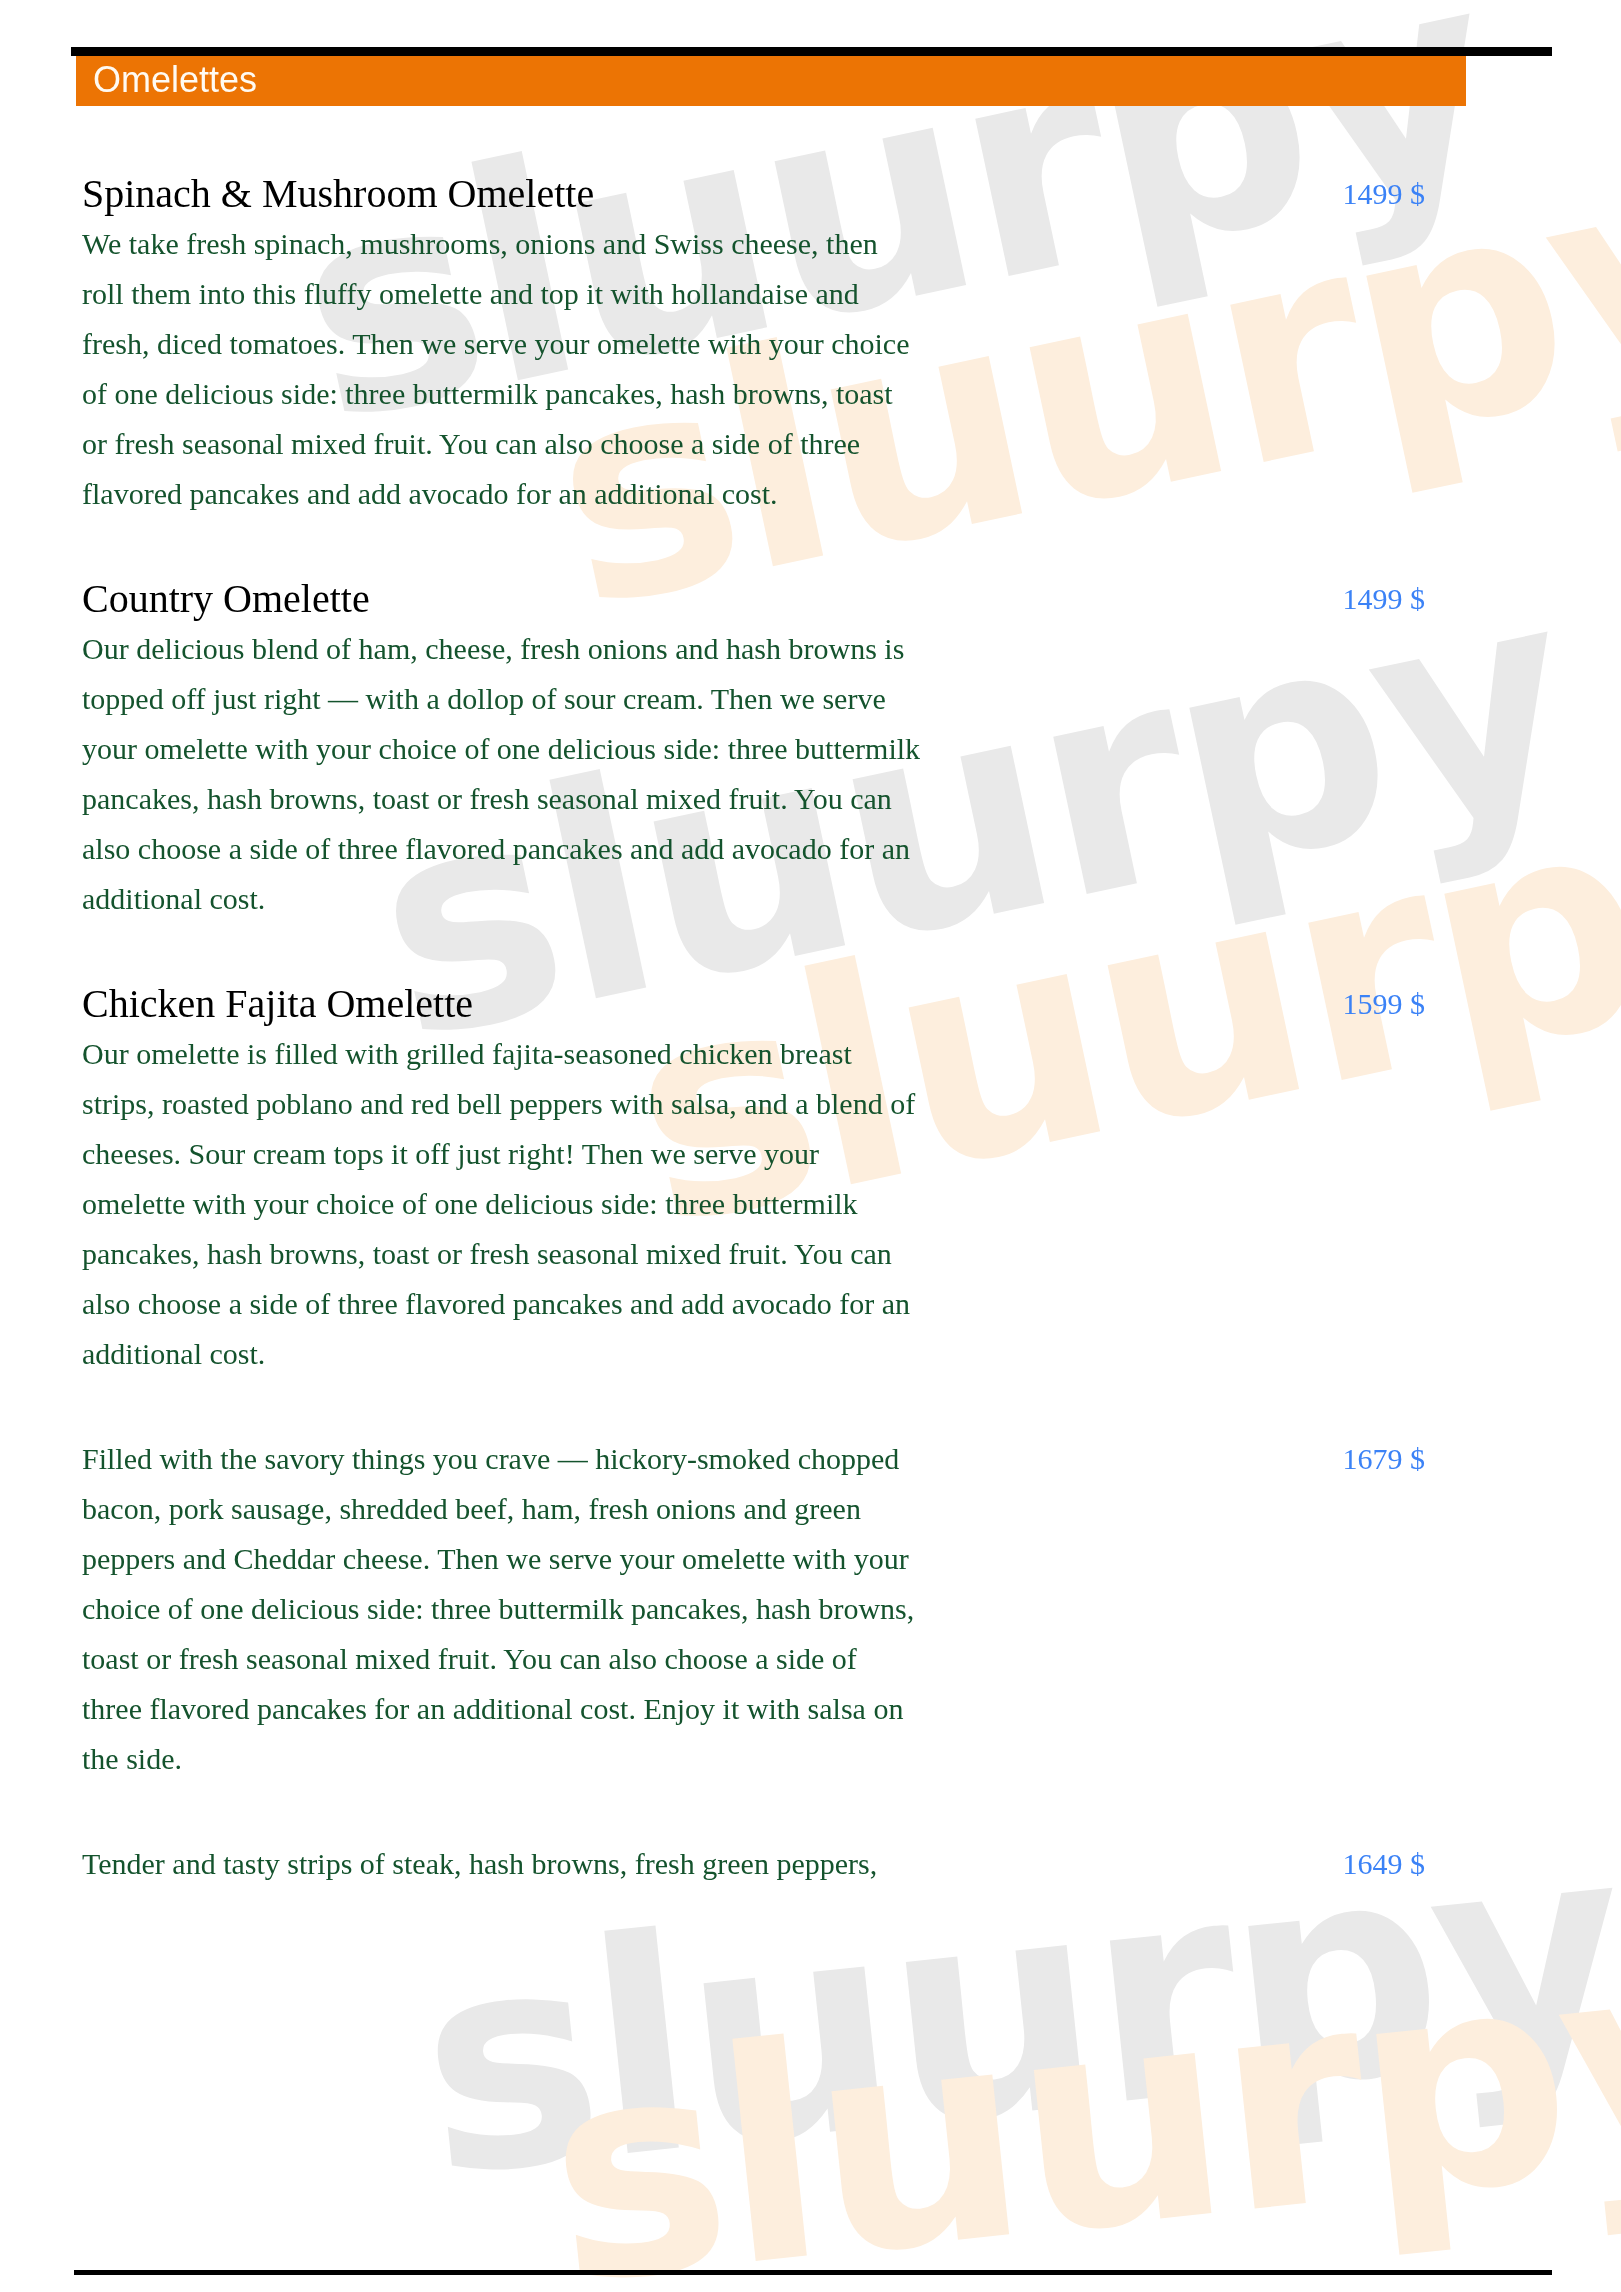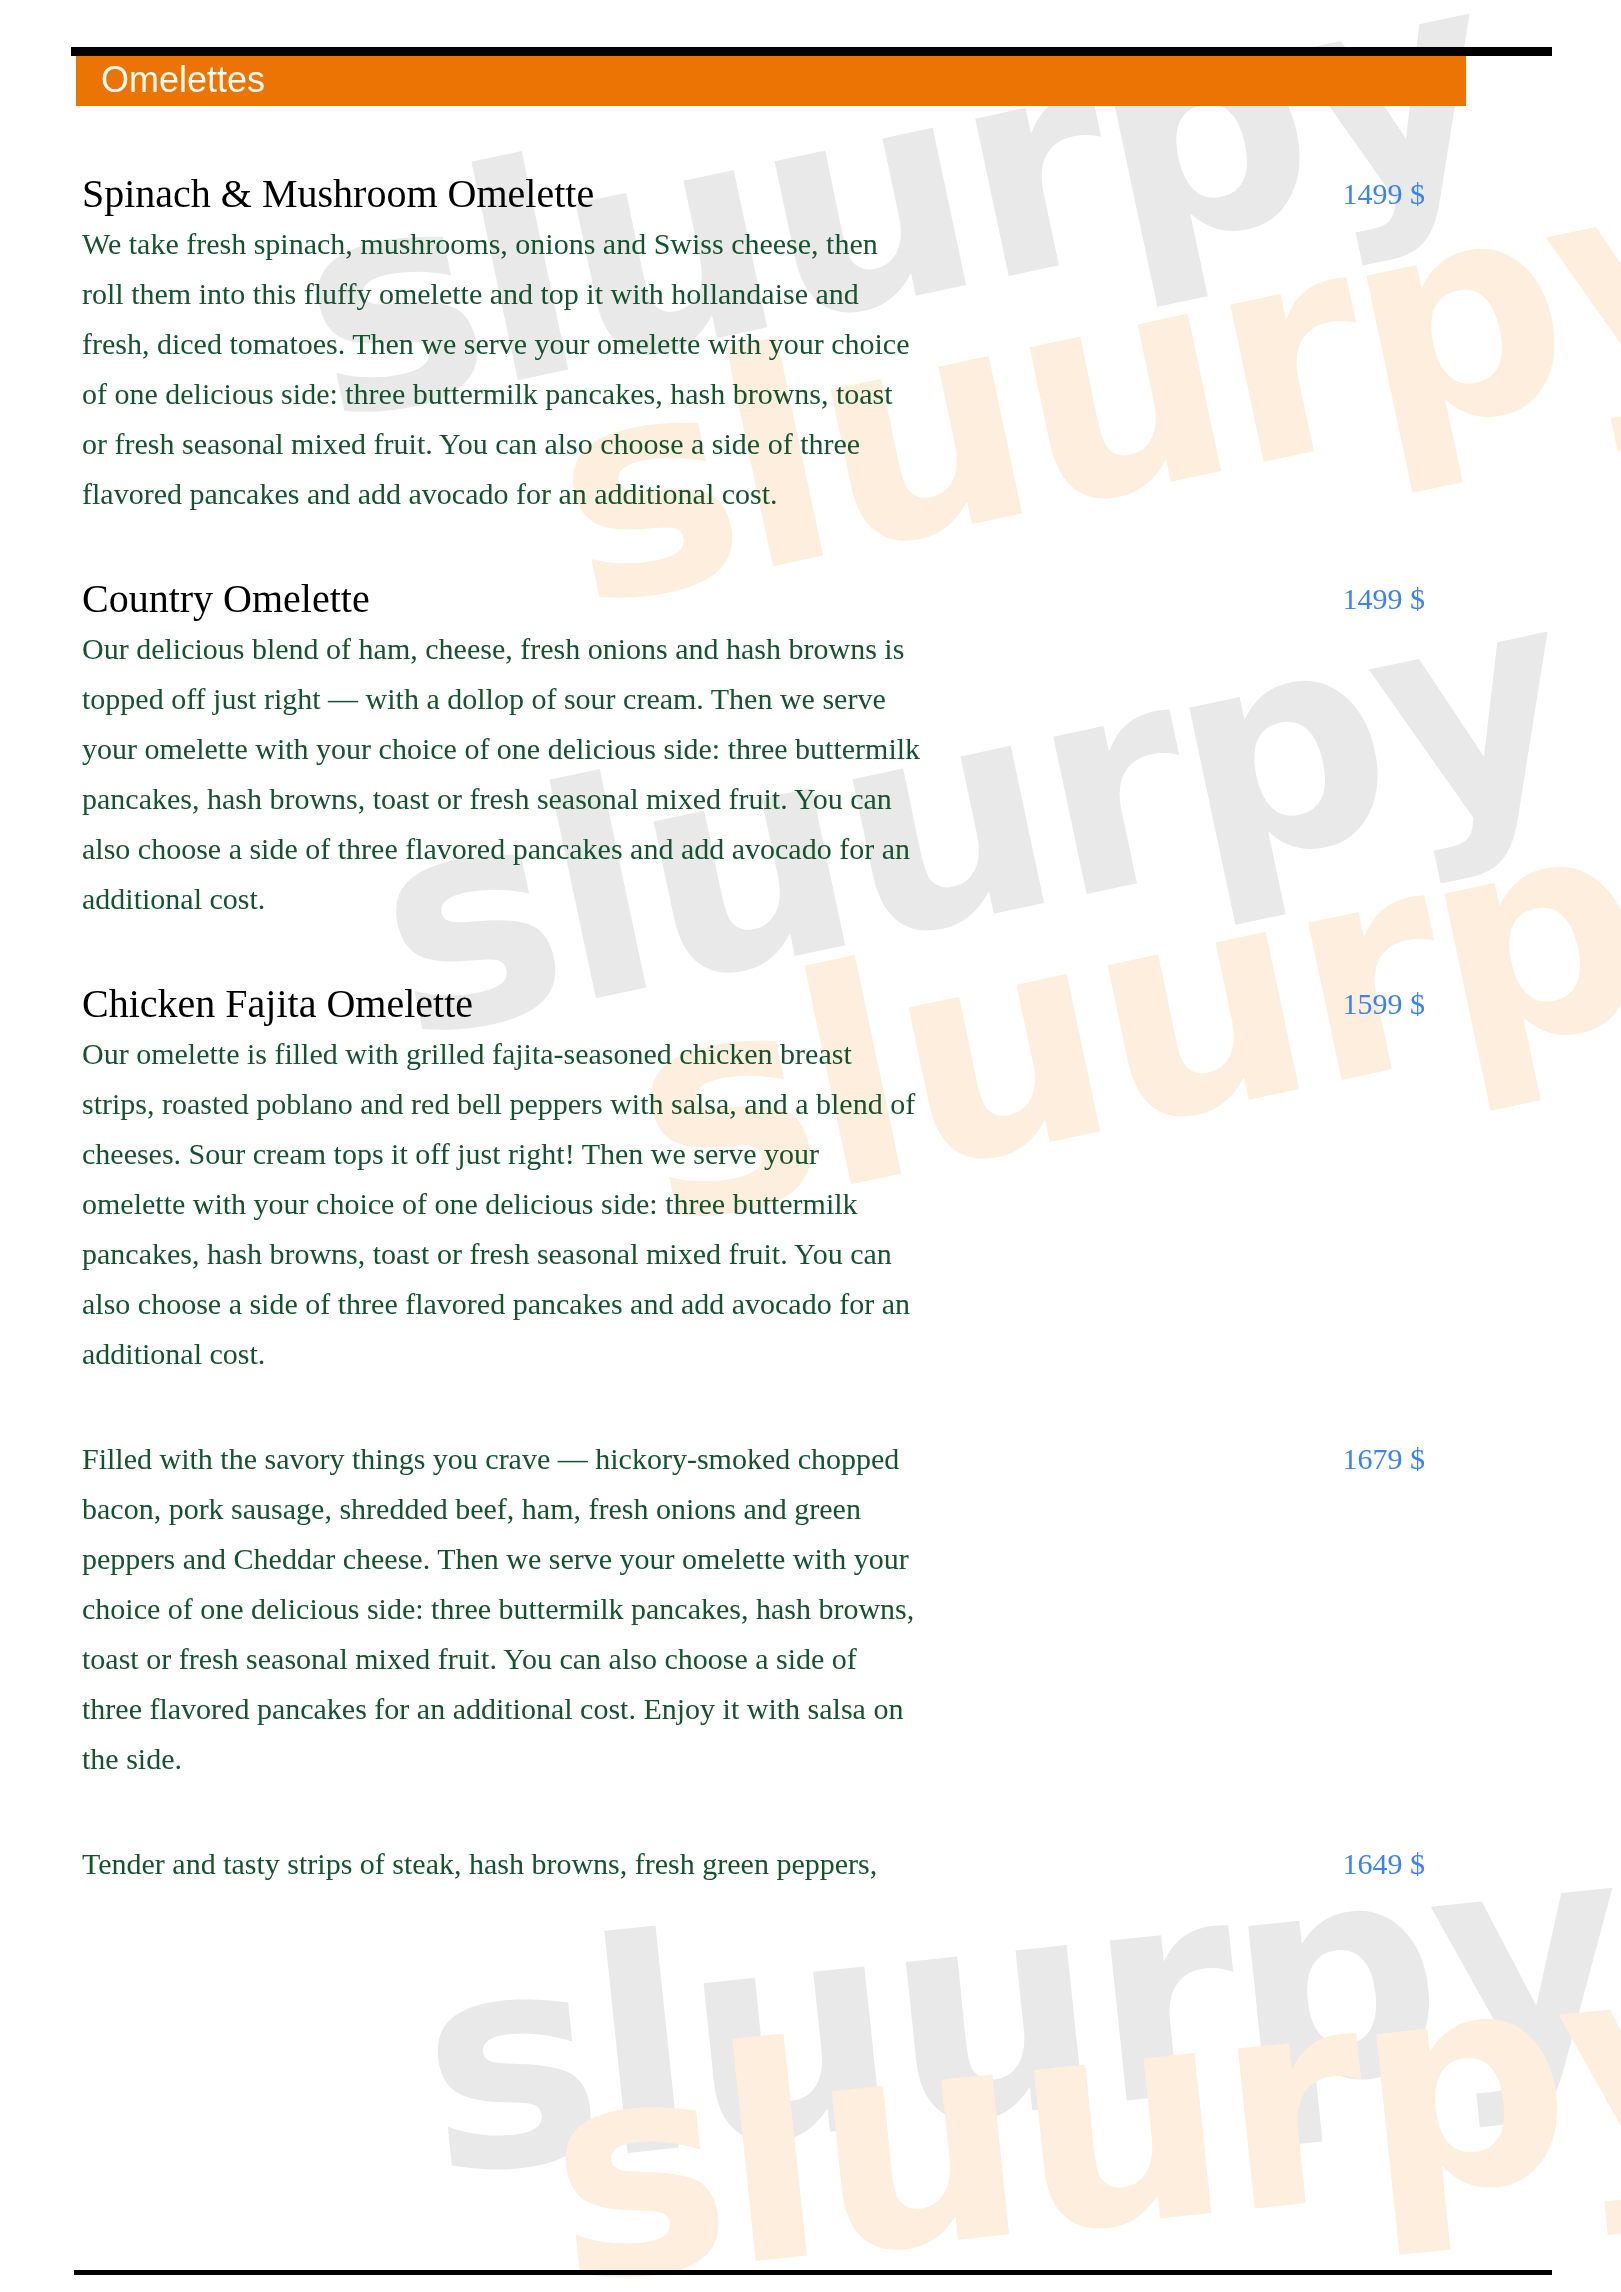--- a/index.html
+++ b/index.html
@@ -74,21 +74,21 @@
     z-index: 2;
     display: flex;
     align-items: center;
   }
   .section-banner-title {
     font-family: "Liberation Sans", "DejaVu Sans", sans-serif;
     font-size: 36px;
     font-weight: 400;
     color: #fffaf2;
     line-height: 1;
-    padding-left: 25px;
+    padding-left: 17px;
     margin-top: -2px;
   }
 
   
   .menu-list {
     position: absolute;
     left: 82px;
     top: 169px;
     width: 1343px;
     z-index: 2;

